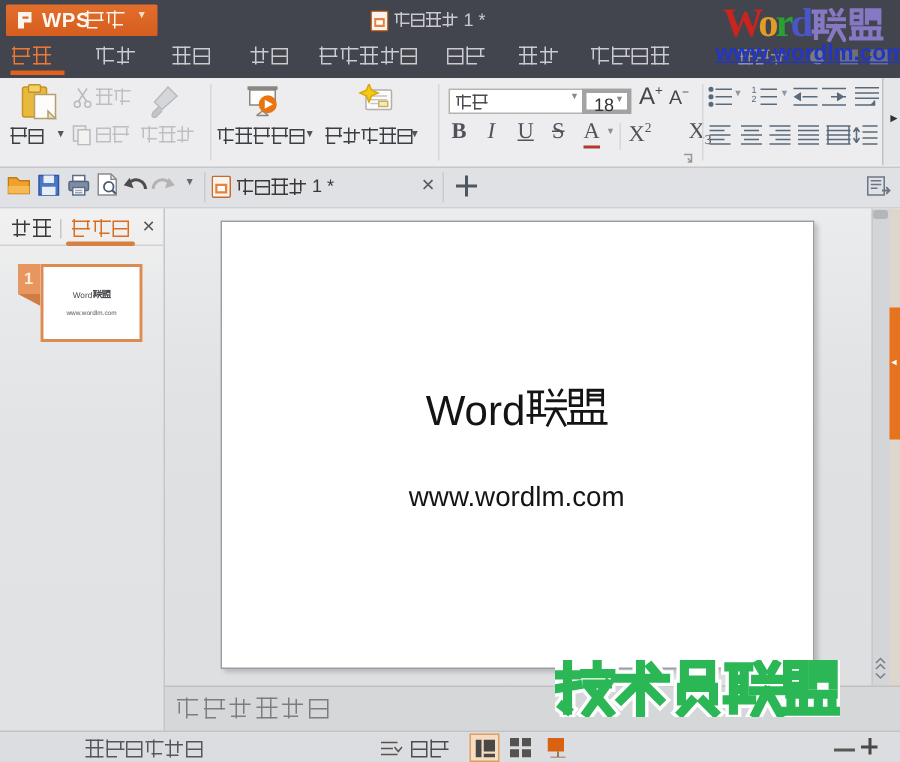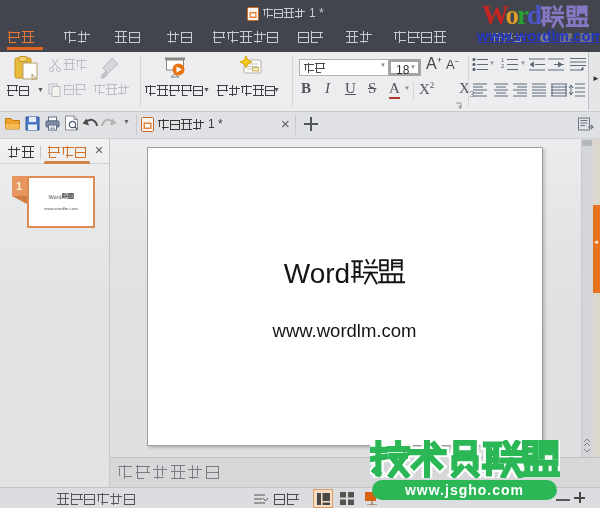--- a/index.html
+++ b/index.html
@@ -20,20 +20,31 @@
 .gb{background-image:linear-gradient(var(--c),var(--c)),linear-gradient(var(--c),var(--c)),linear-gradient(var(--c),var(--c)),linear-gradient(var(--c),var(--c)),linear-gradient(var(--c),var(--c));background-size:100% 1.2px,100% 1.2px,100% 1.2px,1.2px 100%,1.2px 100%;background-position:0 0,0 45%,0 100%,25% 0,78% 0}
 .gc{background-image:linear-gradient(var(--c),var(--c)),linear-gradient(var(--c),var(--c)),linear-gradient(var(--c),var(--c)),linear-gradient(var(--c),var(--c));background-size:100% 1.2px,60% 1.2px,1.2px 100%,1.2px 55%;background-position:0 10%,100% 85%,50% 0,10% 45%}
 .gd{background-image:linear-gradient(var(--c),var(--c)),linear-gradient(var(--c),var(--c)),linear-gradient(var(--c),var(--c)),linear-gradient(var(--c),var(--c)),linear-gradient(var(--c),var(--c));background-size:100% 1.2px,100% 1.2px,1.2px 100%,1.2px 50%,50% 1.2px;background-position:0 5%,0 55%,8% 0,92% 10%,25% 100%}
 .ge{background-image:linear-gradient(var(--c),var(--c)),linear-gradient(var(--c),var(--c)),linear-gradient(var(--c),var(--c)),linear-gradient(var(--c),var(--c));background-size:100% 1.2px,1.2px 100%,1.2px 70%,70% 1.2px;background-position:0 30%,30% 0,72% 30%,15% 90%}
 </style>
 </head>
 <body>
 
 <div class="abs" id="titlebar" style="left:0;top:0;width:600px;height:52px;background:#42454d">
 
+  <div class="abs" style="left:4px;top:3px;width:101px;height:21px;background:linear-gradient(#e36d2b,#d55e20);border-radius:1px;box-sizing:border-box">
+    <svg class="abs" style="left:7px;top:4px" width="13" height="13" viewBox="0 0 13 13">
+        <path d="M1 1 H10 V8 H5 V12 H1 Z M4 4 H8 V5.5 H4 Z" fill="#fdf6ee" fill-rule="evenodd"></path>
+      </svg>
+    <span class="abs" style="left:24px;top:3px;font-size:13.5px;font-weight:bold;color:#fdf8f2;letter-spacing:0.5px">WPS</span>
+    <span class="cj s12 abs" style="left:53px;top:4px;--c:#fdf6ee">
+        <i class="gd"></i>
+        <i class="gc"></i>
+      </span>
+    <span class="abs" style="left:87px;top:4px;color:#f3ddc9;font-size:7px">▼</span>
+  </div>
 
   <svg class="abs" style="left:247px;top:7px" width="12" height="14" viewBox="0 0 12 14">
       <rect x="0.5" y="0.5" width="11" height="13" rx="1" fill="#f7f4f0" stroke="#c96a28"></rect>
       <rect x="2.5" y="5" width="7" height="6" fill="#e8813c"></rect>
       <rect x="3.8" y="6.5" width="4.4" height="3" fill="#fff"></rect>
     </svg>
   <span class="cj abs s10" style="left:263px;top:8px;--c:#c9cacd">
       <i class="gc"></i>
       <i class="ga"></i>
       <i class="gb"></i>
@@ -438,14 +449,13 @@
         <use href="#meng" x="400"></use>
     </g>
     <g stroke="#2cb757" stroke-width="16" fill="none" stroke-linecap="round">
       <use href="#ji"></use>
         <use href="#shu" x="100"></use>
         <use href="#yuan" x="200"></use>
         <use href="#lian" x="300"></use>
         <use href="#meng" x="400"></use>
     </g>
   </svg>
-  <div class="abs" style="left:32px;top:48px;width:185px;height:20px;background:#2cb757;border-radius:10px;text-align:center;line-height:20px;color:#fff;font-weight:bold;font-size:14px;letter-spacing:1px">www.jsgho.com</div>
 </div>
 
 </body></html>

